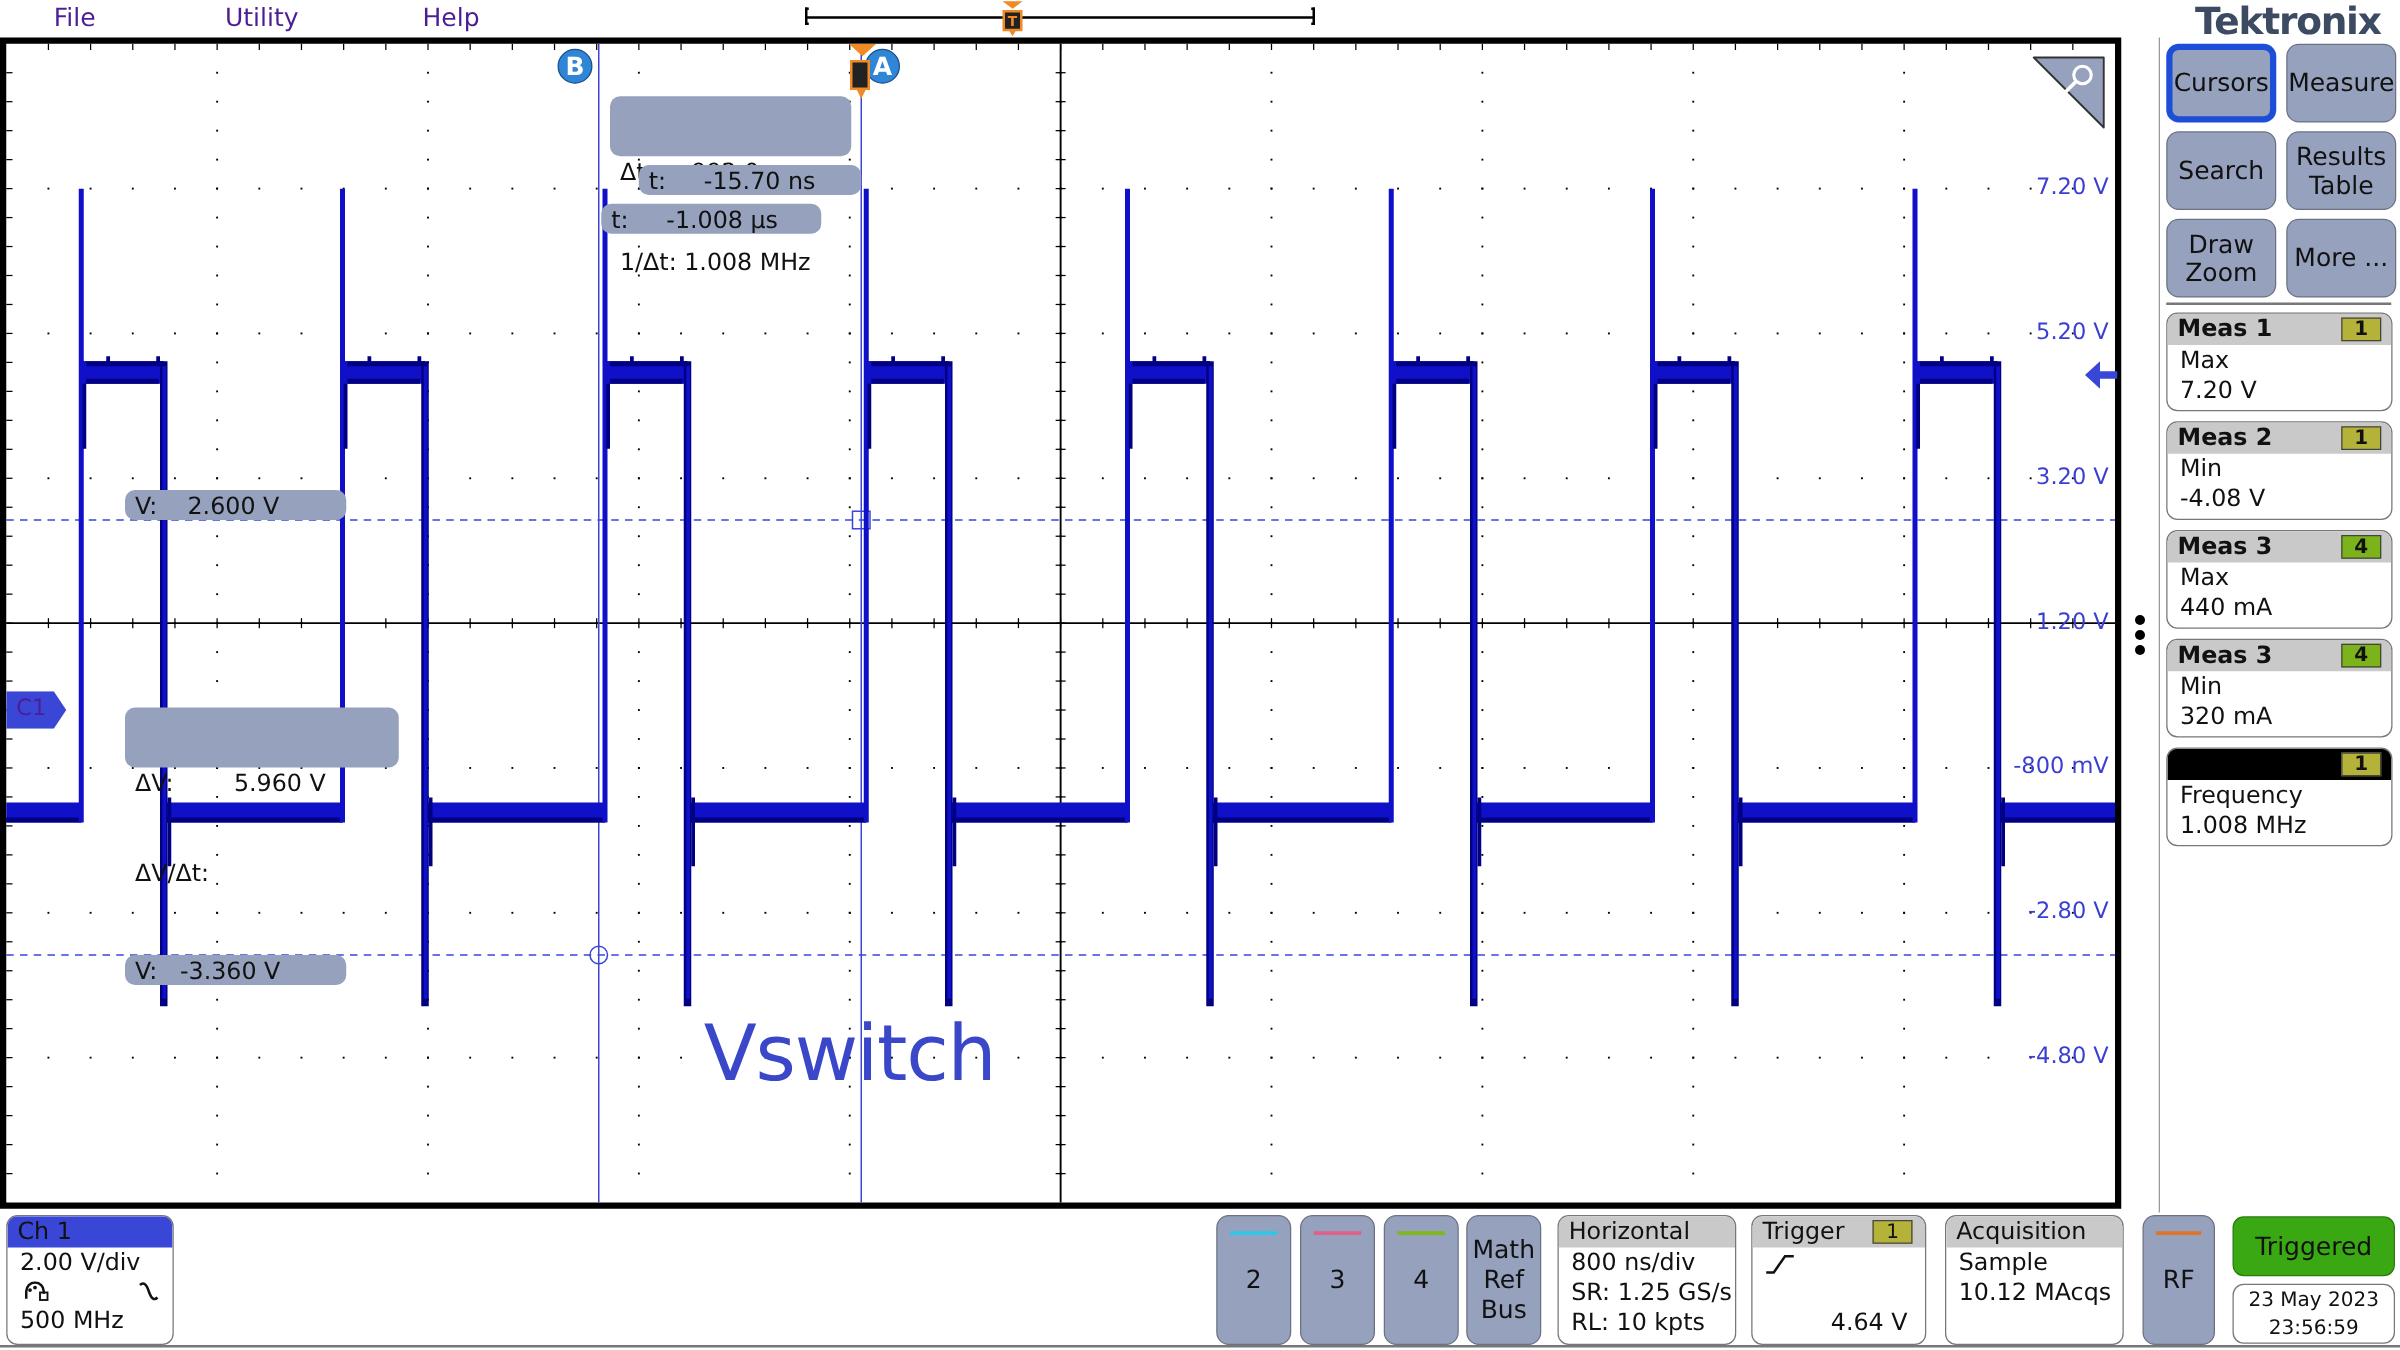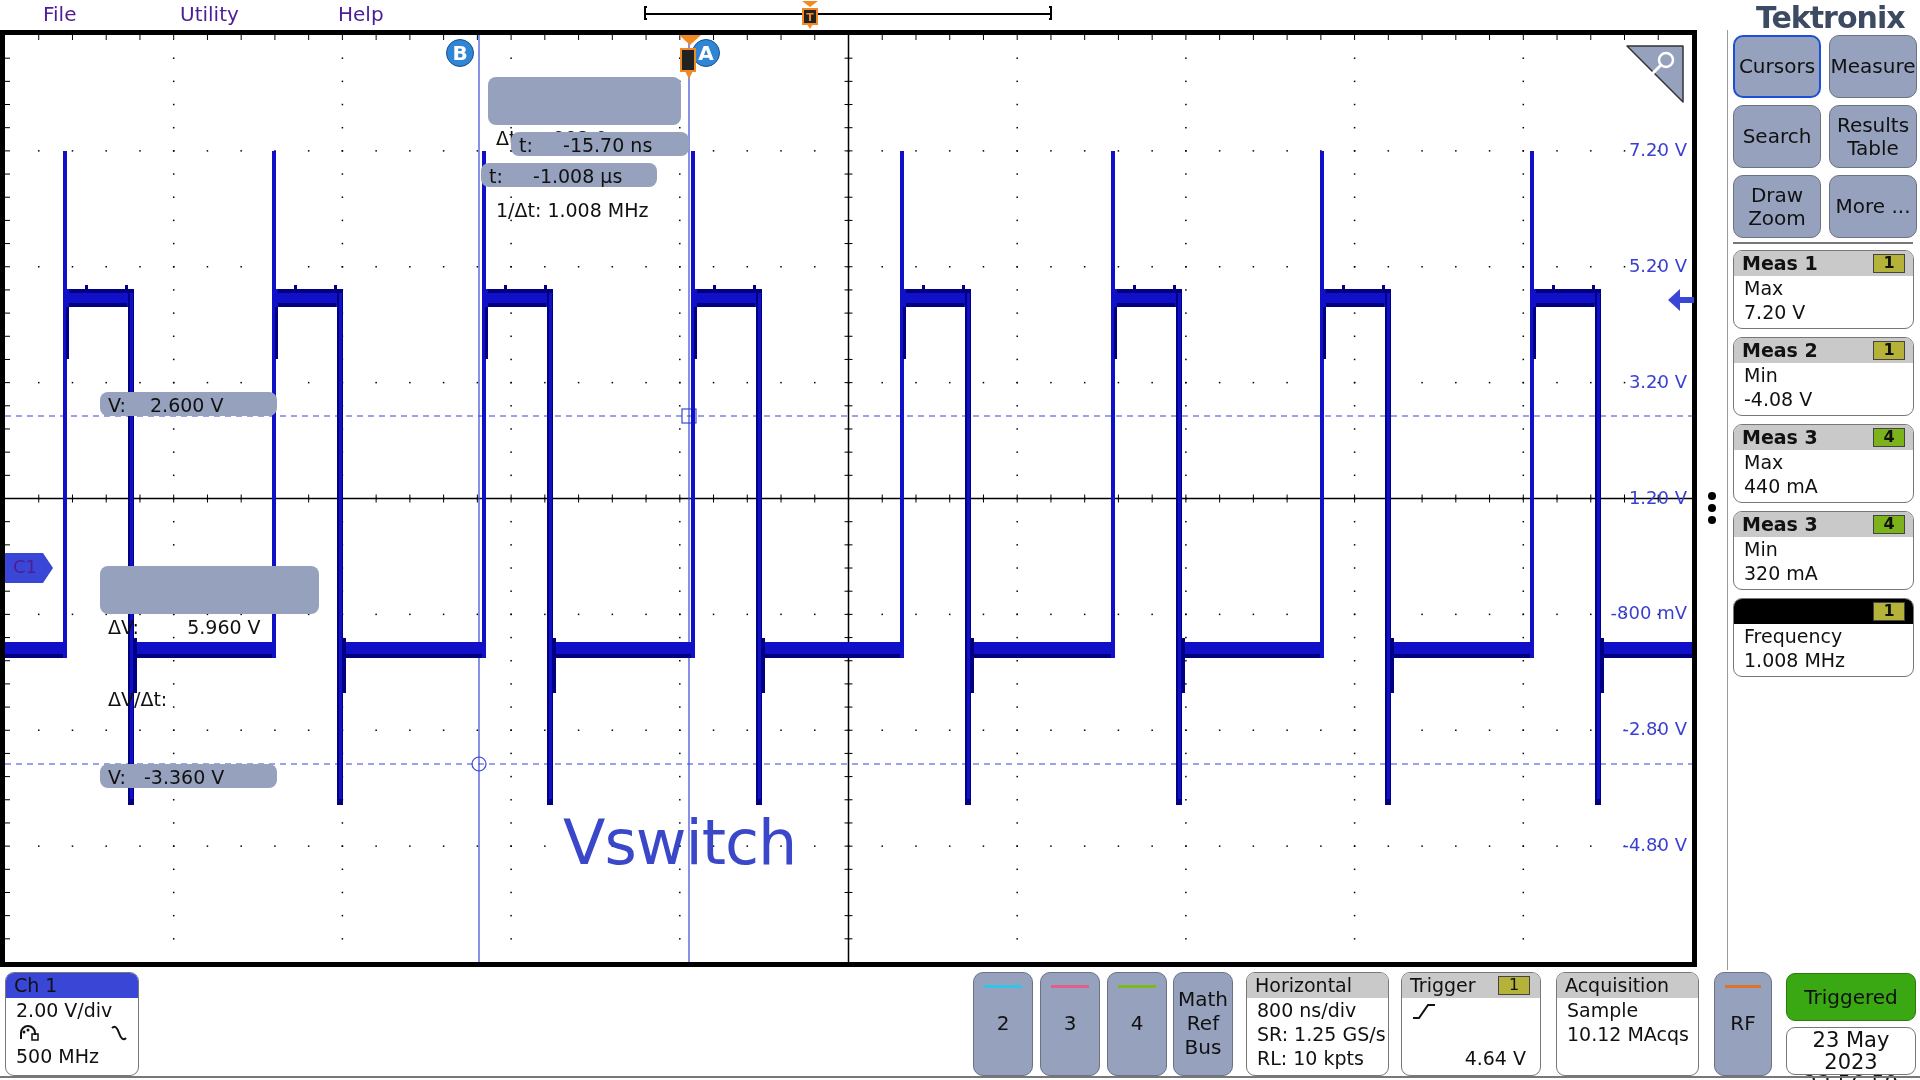--- a/index.html
+++ b/index.html
@@ -30,21 +30,21 @@
 
   .zoom-tri { position: absolute; left: 1625px; top: 44px; width: 60px; height: 60px; }
 
   .more-dots { position: absolute; left: 1708px; top: 492px; width: 10px; }
   .more-dots span { display: block; width: 8px; height: 8px; border-radius: 50%; background: #000; margin-bottom: 4px; }
 
   
   .brand { position: absolute; left: 1756px; top: 0px; font-size: 30px; font-weight: bold; color: #3c4a62; letter-spacing: -1px; font-family: "DejaVu Sans", sans-serif; }
   .rpanel { position: absolute; left: 1727px; top: 30px; width: 193px; height: 940px; border-left: 1.5px solid #999; }
   .rbtn { position: absolute; width: 88px; height: 63px; background: #95a1bd; border: 1.5px solid #6b7282; border-radius: 10px; font-size: 20px; color: #111; text-align: center; display: flex; align-items: center; justify-content: center; line-height: 23px; cursor: pointer; }
-  .rbtn.active { border: 2px solid #1d4ed8; }
+  .rbtn.active { border: 5px solid #1d4ed8; }
   .sep { position: absolute; left: 1733px; width: 180px; height: 1.5px; background: #777; }
 
   .meas { position: absolute; left: 1733px; width: 181px; height: 79px; border: 1.5px solid #777; border-radius: 9px; background: #fff; overflow: hidden; cursor: pointer; }
   .meas .hd { height: 25px; background: #c9c9c9; font-size: 19px; padding-left: 8px; line-height: 25px; position: relative; font-weight: bold; }
   .meas .hd.dark { background: #000; }
   .meas .chip { position: absolute; right: 8px; top: 3px; width: 32px; height: 19px; border: 1.5px solid #444; text-align: center; font-size: 16px; line-height: 16px; }
   .chip.y { background: #b5b23a; }
   .chip.g { background: #7cb31a; }
   .meas .ln { font-size: 19px; padding-left: 10px; line-height: 24px; }
 
@@ -1213,18 +1213,18 @@
   <div class="ln">Sample</div>
   <div class="ln">10.12 MAcqs</div>
 </div>
 
 <div class="chbtn" style="left:1714px;width:58px;">
   <div class="bar" style="background:#e0732a;"></div>
   <div class="num">RF</div>
 </div>
 
 <div style="position:absolute;left:1786px;top:973px;width:130px;height:48px;background:#3aa812;border:1.5px solid #2b7a10;border-radius:9px;font-size:20px;text-align:center;line-height:46px;color:#111;">Triggered</div>
-<div style="position:absolute;left:1786px;top:1027px;width:130px;height:48px;border:1.5px solid #777;border-radius:9px;font-size:21px;text-align:center;line-height:22px;padding-top:1px;">
+<div style="position:absolute;left:1786px;top:1027px;width:130px;height:48px;border:1.5px solid #777;border-radius:9px;font-size:16px;text-align:center;line-height:22px;padding-top:1px;">
   <div>23 May 2023</div>
   <div>23:56:59</div>
 </div>
 
 <div class="bottom-line"></div>
 
 </body></html>

